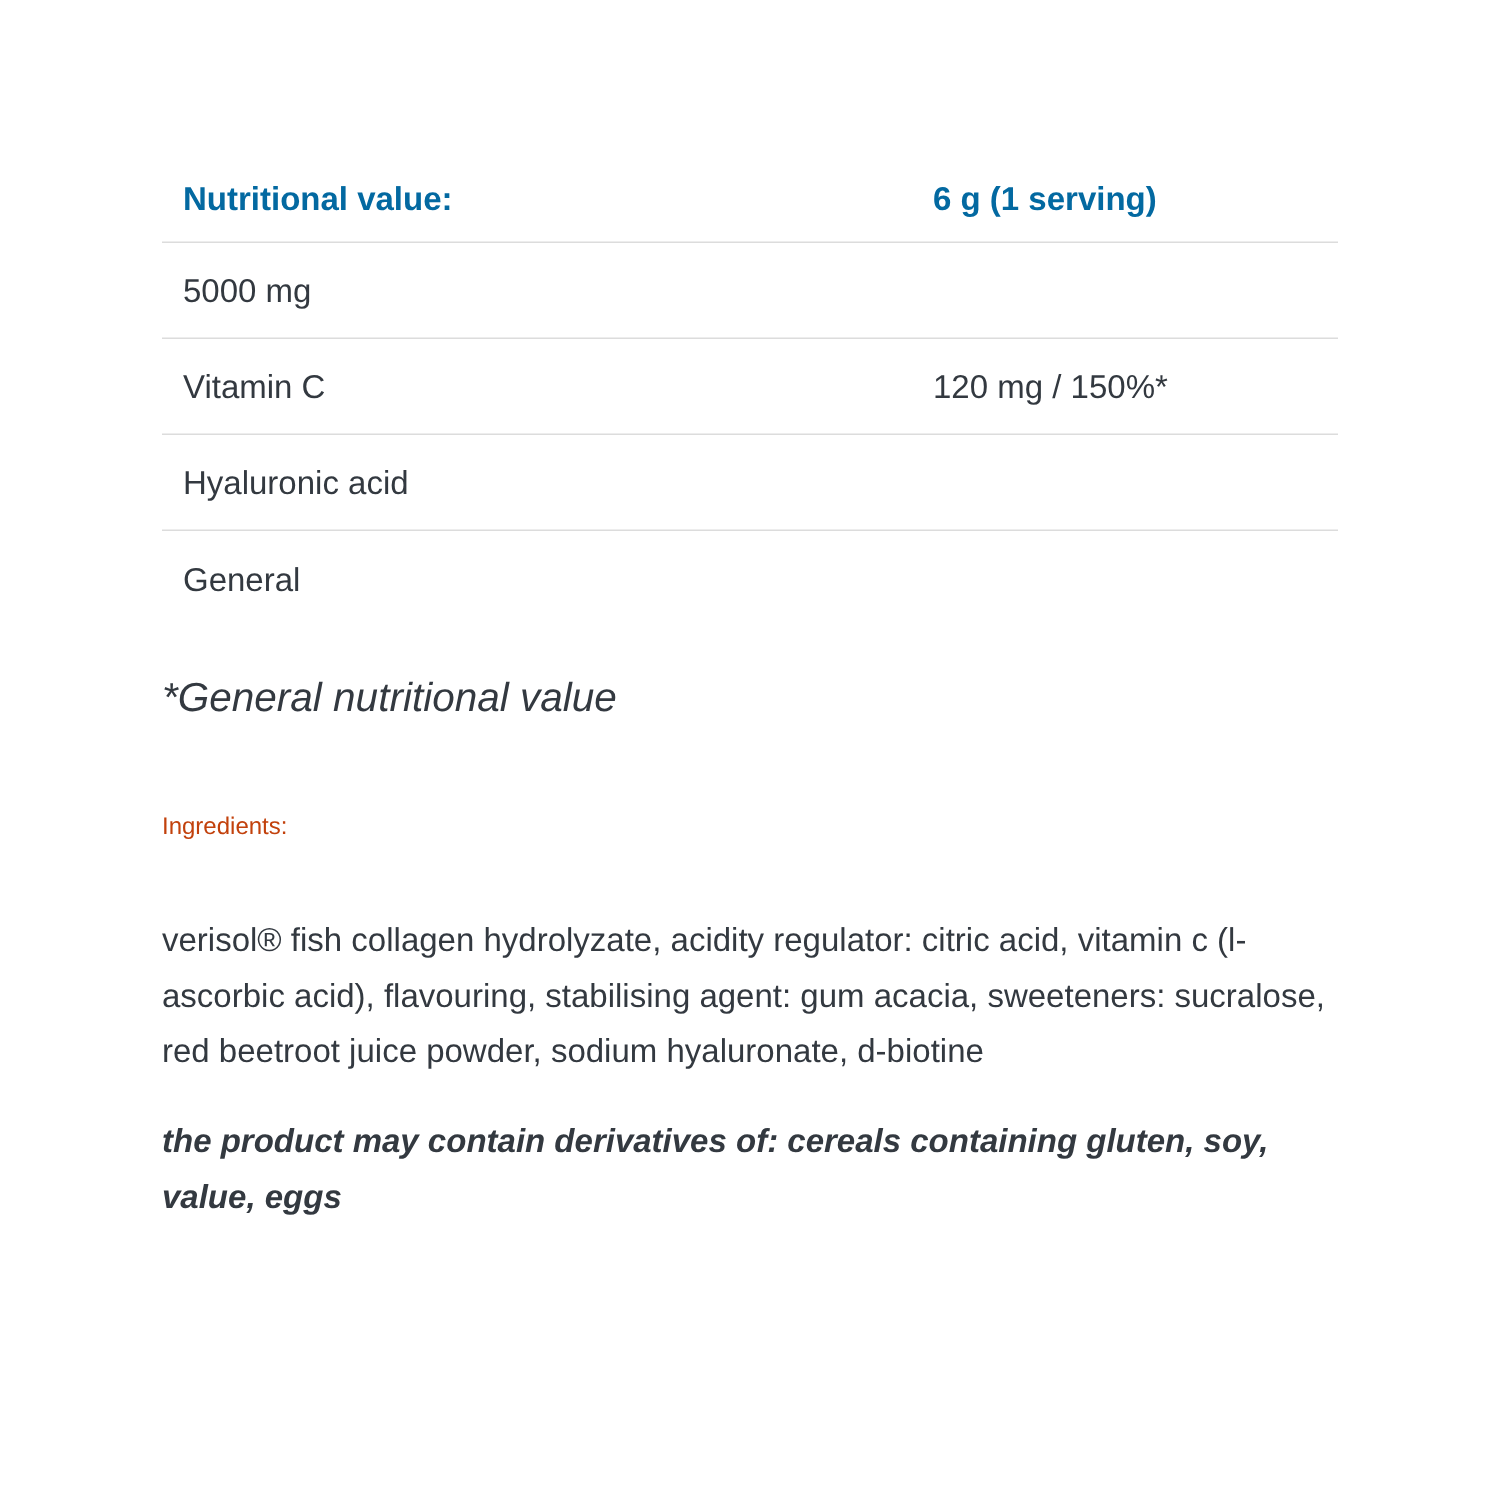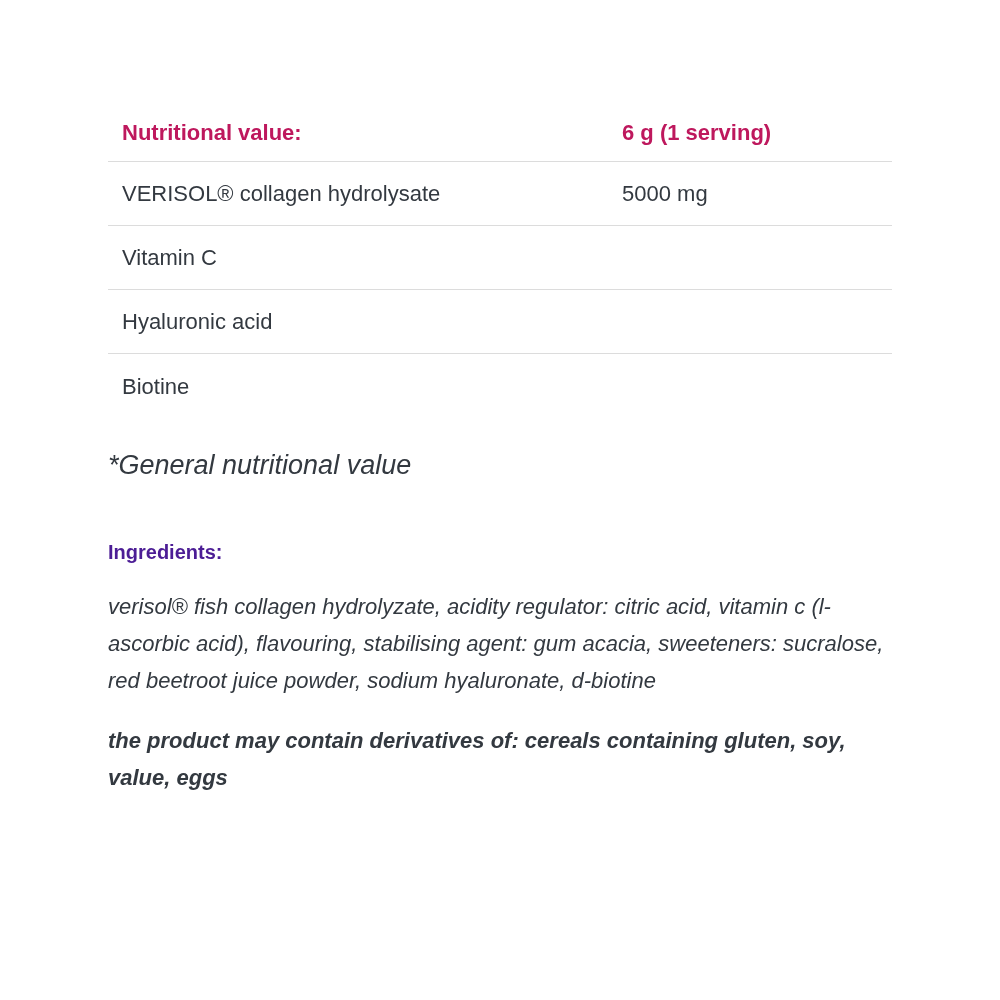--- a/index.html
+++ b/index.html
@@ -23,75 +23,75 @@
     display: flex;
     align-items: center;
     height: 64px;
     padding: 0 14px;
     font-size: 22px;
     border-bottom: 1px solid #dcdcdc;
   }
   .nrow.header {
     height: 57px;
     font-weight: bold;
-    color: #be185d;
+    color: #0369a1;
   }
   .nrow.last { border-bottom: none; height: 66px; }
   .col-label { width: 500px; flex: 0 0 500px; }
   .col-value { flex: 1; }
   
   .footnote {
     margin-top: 33px;
     font-size: 27px;
     font-style: italic;
     line-height: 24px;
   }
   
   .section-heading {
-    font-size: 20px;
-    font-weight: bold;
-    color: #4c1d95;
+    font-size: 16px;
+    font-weight: normal;
+    color: #c2410c;
     line-height: 28px;
   }
   .ingredients-heading { margin-top: 61px; }
   .allergens-heading  { margin-top: 30px; }
   
   .body-text {
     font-size: 22px;
     line-height: 37px;
   }
-  .ingredients-text { margin-top: 22px; font-style: italic; }
+  .ingredients-text { margin-top: 42px; }
   .allergens-text {
     margin-top: 23px;
     font-weight: bold;
     font-style: italic;
   }
 </style>
 </head>
 <body>
 
 <div class="page">
 
   <div class="ntable">
     <div class="nrow header">
       <div class="col-label">Nutritional value:</div>
       <div class="col-value">6 g (1 serving)</div>
     </div>
     <div class="nrow">
-      <div class="col-label">VERISOL® collagen hydrolysate</div>
       <div class="col-value">5000 mg</div>
     </div>
     <div class="nrow">
       <div class="col-label">Vitamin C</div>
+      <div class="col-value">120 mg / 150%*</div>
     </div>
     <div class="nrow">
       <div class="col-label">Hyaluronic acid</div>
     </div>
     <div class="nrow last">
-      <div class="col-label">Biotine</div>
+      <div class="col-label">General</div>
     </div>
   </div>
 
   <div class="footnote">*General nutritional value</div>
 
   <div class="section-heading ingredients-heading">Ingredients:</div>
   <div class="body-text ingredients-text">verisol® fish collagen hydrolyzate, acidity regulator: citric acid, vitamin c (l-ascorbic acid), flavouring, stabilising agent: gum acacia, sweeteners: sucralose, red beetroot juice powder, sodium hyaluronate, d-biotine</div>
 
   <div class="body-text allergens-text">the product may contain derivatives of: cereals containing gluten, soy, value, eggs</div>
 

